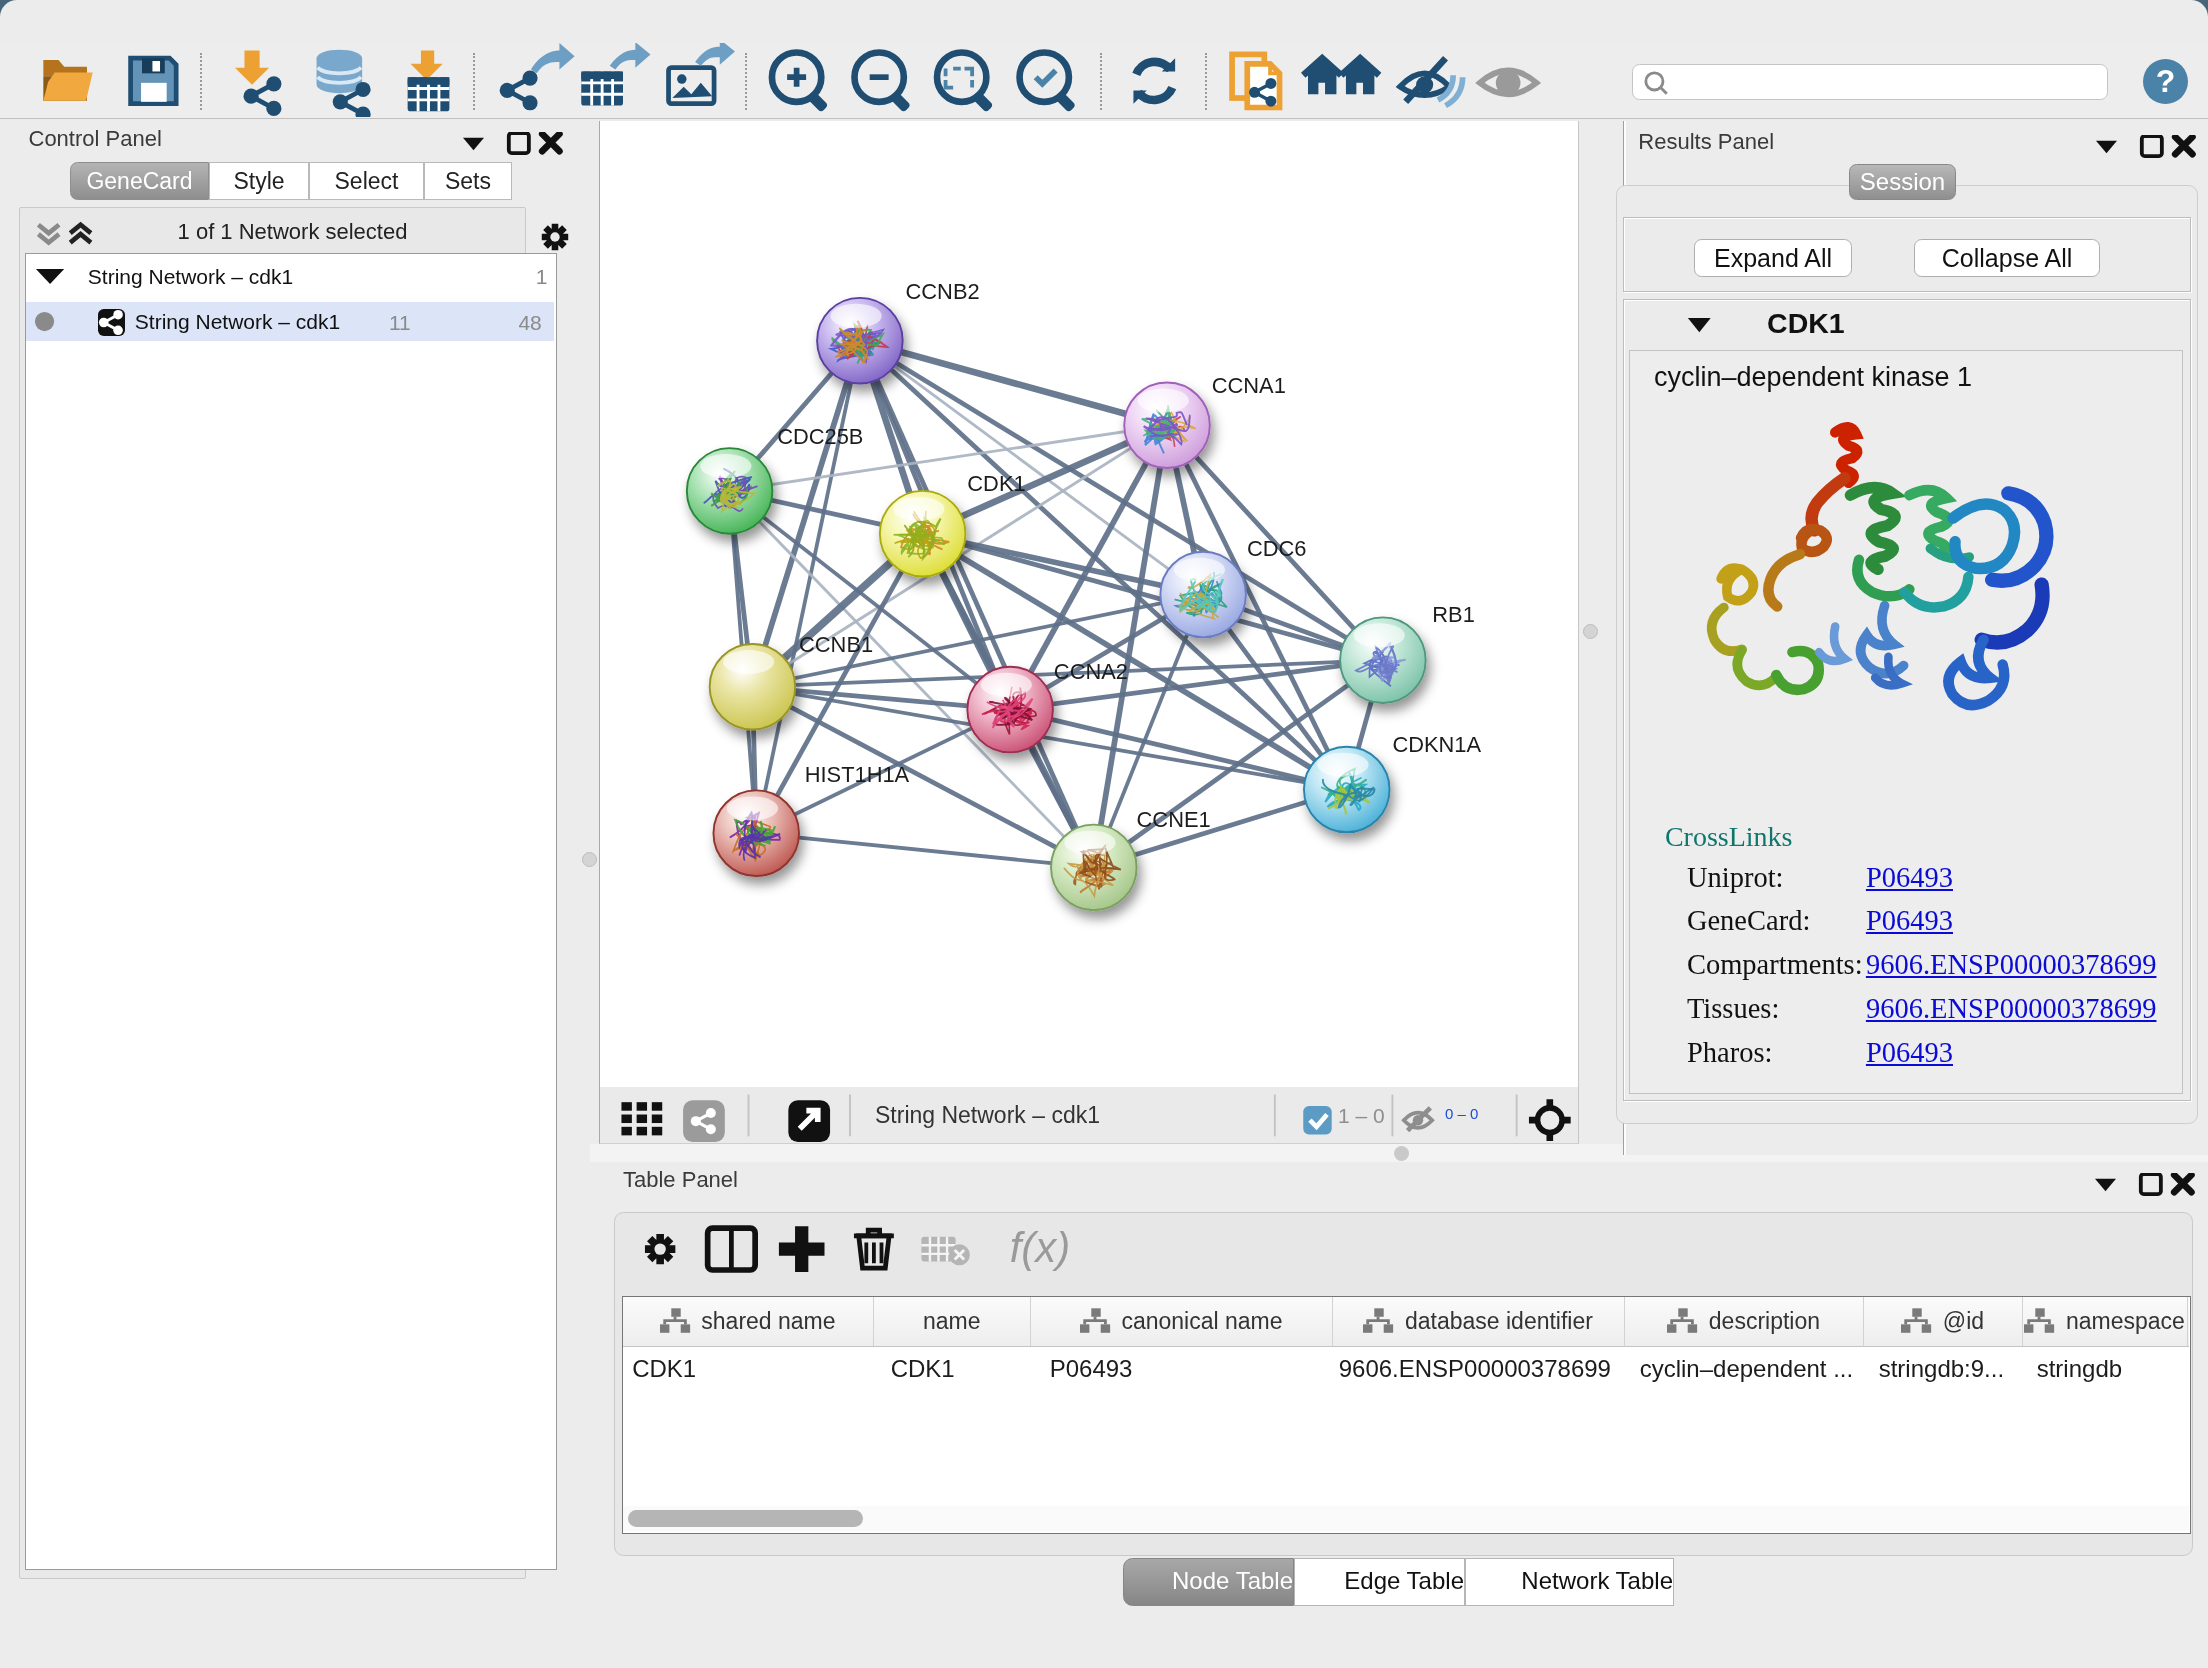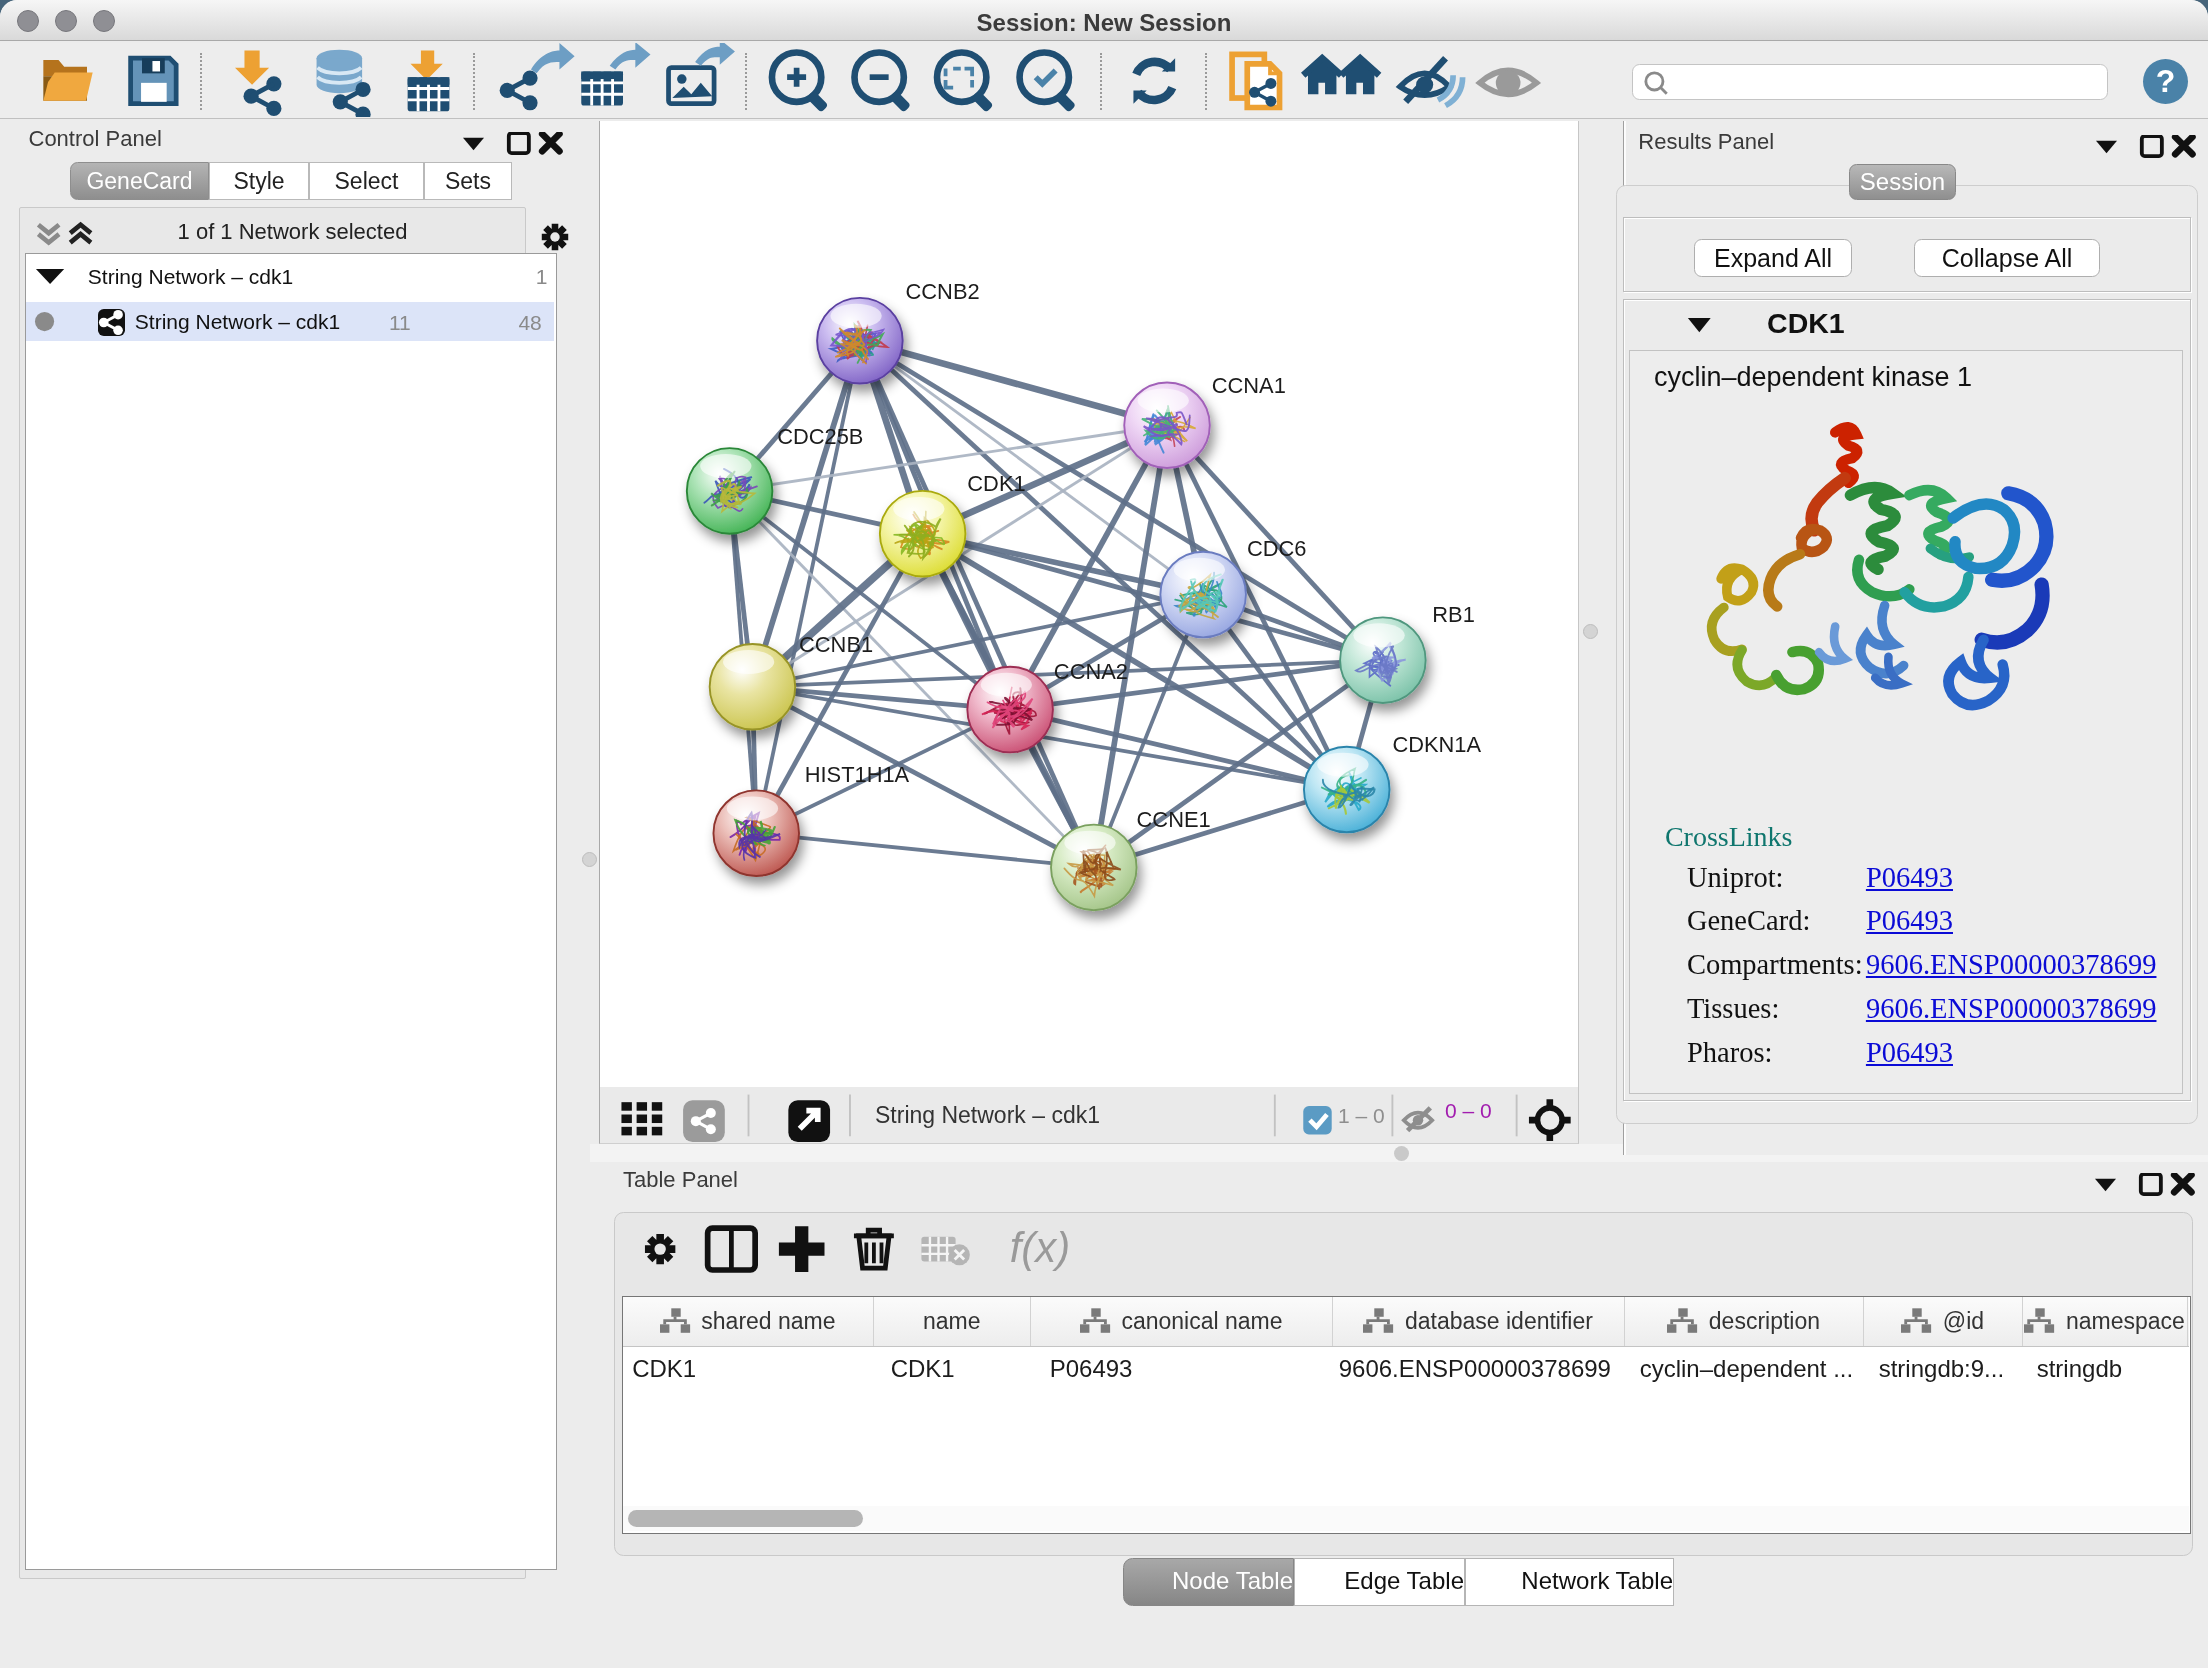--- a/index.html
+++ b/index.html
@@ -41,26 +41,20 @@
 #hscroll{left:0;top:209px;width:1566px;height:25px;background:#fafafa}
 #hthumb{left:5.7px;top:3.8px;width:235px;height:17px;background:#b5b5b5;border-radius:9.5px}
 .btab{top:396px;height:48px;border:1.9px solid #b5b5b5;background:#fff;font-size:24px;color:#111;text-align:right;line-height:44px}
 .btabsel{background:linear-gradient(#a8a8a8,#868686);color:#fff;border-color:#868686;border-radius:9.5px 0 0 9.5px}
 #statusbar{left:0;top:1609px;width:2208px;height:59px;background:#ececec;border-top:1.9px solid #c6c6c6}
 .sbtn{top:4.8px;height:42px;background:#f7f7f7;border:1.9px solid #a8a8a8}
 #membtn{left:2047px;top:2.9px;width:145px;height:45px;background:linear-gradient(#fdfdfd,#ededed);border:1.9px solid #9a9a9a;font-size:24px;color:#111;text-align:center;line-height:42px}
 text{font-family:"Liberation Sans",sans-serif}
 </style></head><body>
 <div id="win">
- <div id="titlebar" class="abs">
-  <div class="tl abs" style="left:17px"></div>
-  <div class="tl abs" style="left:55px"></div>
-  <div class="tl abs" style="left:93px"></div>
-  <div id="title" class="abs">Session: New Session</div>
- </div>
  <div id="toolbar" class="abs">
   <svg class="abs" style="left:0;top:0" width="2208" height="74" viewBox="0 0 2322 78">
         <g transform="translate(69,40)">
 <path d="M-26 -22 h16 l6 7 h24 v10 h-46 z" fill="#b5731d"></path>
 <path d="M-26 -5 h46 v26 h-46 z" fill="#8a5a14"></path>
 <path d="M-21 1 L-14 -9 h40 L19 21 h-45 z" fill="#f0a83f"></path>
 </g>
         <g transform="translate(159,40)">
 <path d="M-24 -24 h41 l7 7 v41 h-48 z" fill="#6493b8" stroke="#1f4e72" stroke-width="5"></path>
 <rect x="-12" y="-24" width="24" height="16" fill="#173d5a"></rect>
@@ -550,21 +544,21 @@
         <path d="M-11 11 L13 -13" stroke="#8e8e8e" stroke-width="5"></path>
      </g>
      <line x1="965" y1="8" x2="965" y2="52" stroke="#c2c2c2" stroke-width="2"></line>
      <g transform="translate(1000,35)" stroke="#111" fill="none">
        <circle cx="0" cy="0" r="13" stroke-width="6"></circle>
        <path d="M0 -22 v10 M0 12 v10 M-22 0 h10 M12 0 h10" stroke-width="7"></path>
      </g>
    </svg>
    <div class="abs" style="left:275px;top:15px;font-size:23px;color:#333">String Network – cdk1</div>
    <div class="abs" style="left:738px;top:17px;font-size:21px;color:#8e8e8e">1 – 0</div>
-   <div class="abs" style="left:845px;top:12px;font-size:21px;color:#a21caf">0 – 0</div>
+   <div class="abs" style="left:845px;top:18px;font-size:15px;color:#1d4ed8">0 – 0</div>
  </div>
  <div id="hsplit" class="abs">
       <div class="abs" style="left:804px;top:1.9px;width:15px;height:15px;border-radius:50%;background:#c9c9c9"></div>
     </div>
 
  <div id="rpanel" class="abs">
    <div class="ptitle abs" style="left:14.3px;top:7.6px">Results Panel</div>
    <svg class="abs" style="left:472px;top:14.3px" width="105" height="25" viewBox="0 0 110 26">
      <path d="M0 6 l22 0 -11 13 z" fill="#111"></path>
      <rect x="48" y="1" width="21" height="21" fill="none" stroke="#111" stroke-width="4" rx="3"></rect>

